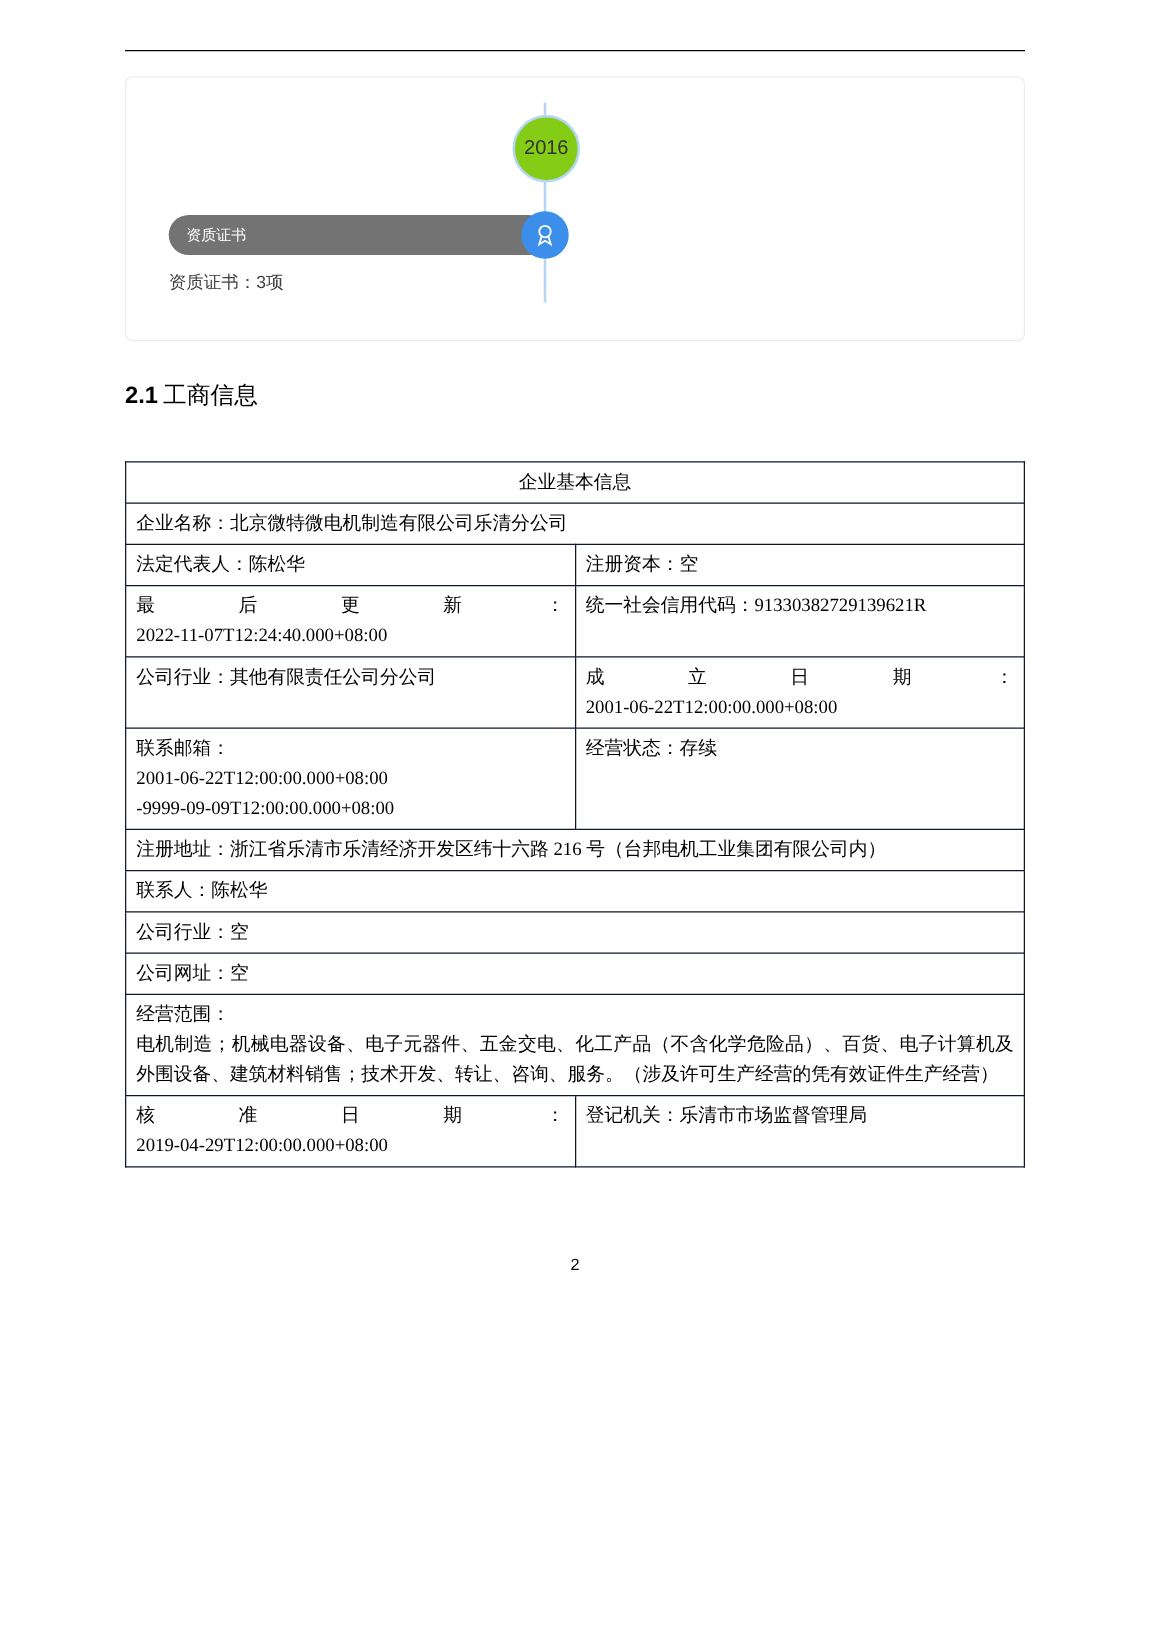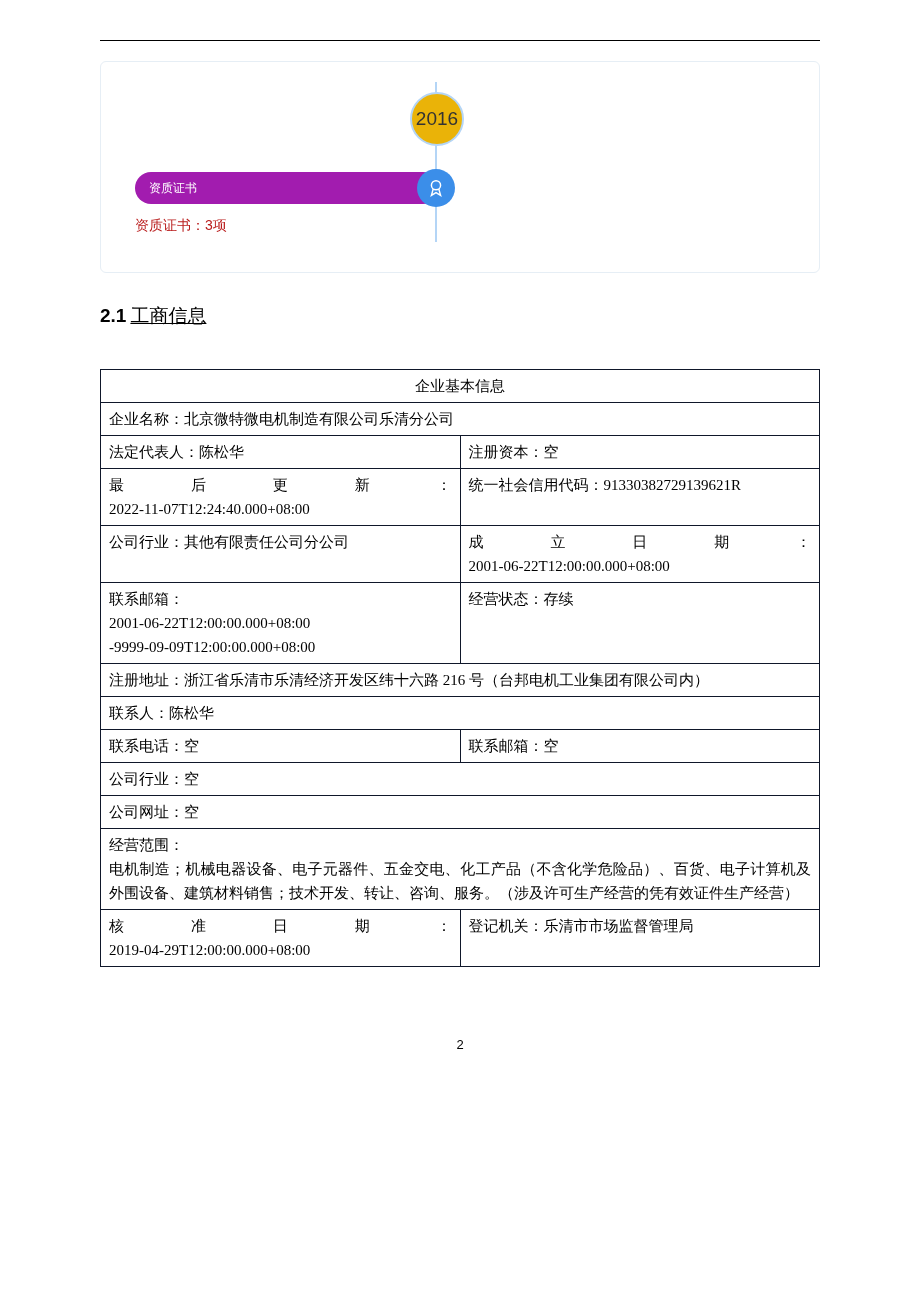--- a/index.html
+++ b/index.html
@@ -38,35 +38,35 @@
     background: #b4d5f6;
   }
   .year-bubble {
     position: absolute;
     left: 285px;
     top: 10px;
     width: 50px;
     height: 50px;
     border-radius: 50%;
     border: 2px solid #b4d5f6;
-    background: #eab308;
+    background: #84cc16;
     display: flex;
     align-items: center;
     justify-content: center;
     color: #333;
     font-family: Arial, sans-serif;
-    font-size: 19px;
+    font-size: 16px;
   }
   .pill {
     position: absolute;
     top: 90px;
     left: 10px;
     width: 290px;
     height: 32px;
-    background: #a21caf;
+    background: #737373;
     border-radius: 16px;
     display: flex;
     align-items: center;
     color: #fff;
     padding-left: 14px;
     font-size: 12px;
     font-family: "Microsoft YaHei", Arial, sans-serif;
   }
   .medal {
     position: absolute;
@@ -79,21 +79,21 @@
     display: flex;
     align-items: center;
     justify-content: center;
   }
   .medal svg { width: 22px; height: 22px; }
   .cert-count {
     position: absolute;
     left: 10px;
     top: 135px;
     font-size: 14px;
-    color: #b91c1c;
+    color: #404040;
     font-family: "Microsoft YaHei", Arial, sans-serif;
   }
 
   .section-num {
     font-family: Arial, "Microsoft YaHei", sans-serif;
     font-weight: bold;
     font-size: 28px;
   }
   .section-title {
     font-family: "SimSun", "宋体", serif;
@@ -108,21 +108,20 @@
 
   .sub-num {
     font-family: Arial, "Microsoft YaHei", sans-serif;
     font-weight: bold;
     font-size: 19px;
   }
   .sub-title {
     font-family: "SimSun", "宋体", serif;
     font-size: 19px;
     margin-left: 4px;
-    text-decoration: underline;
   }
   h3 {
     margin: 0 0 40px 0;
     font-weight: normal;
   }
 
   table {
     border-collapse: collapse;
     width: 100%;
     font-size: 15px;
@@ -234,28 +233,20 @@
       <td colspan="2" style="text-align:justify;">
         <span>注册地址：</span><span>浙江省乐清市乐清经济开发区纬十六路 216 号（台邦电机工业集团有限公司内）</span>
       </td>
     </tr>
     <tr>
       <td colspan="2">
         <span>联系人：</span><span>陈松华</span>
       </td>
     </tr>
     <tr>
-      <td>
-        <span>联系电话：</span><span>空</span>
-      </td>
-      <td>
-        <span>联系邮箱：</span><span>空</span>
-      </td>
-    </tr>
-    <tr>
       <td colspan="2">
         <span>公司行业：</span><span>空</span>
       </td>
     </tr>
     <tr>
       <td colspan="2">
         <span>公司网址：</span><span>空</span>
       </td>
     </tr>
     <tr>

